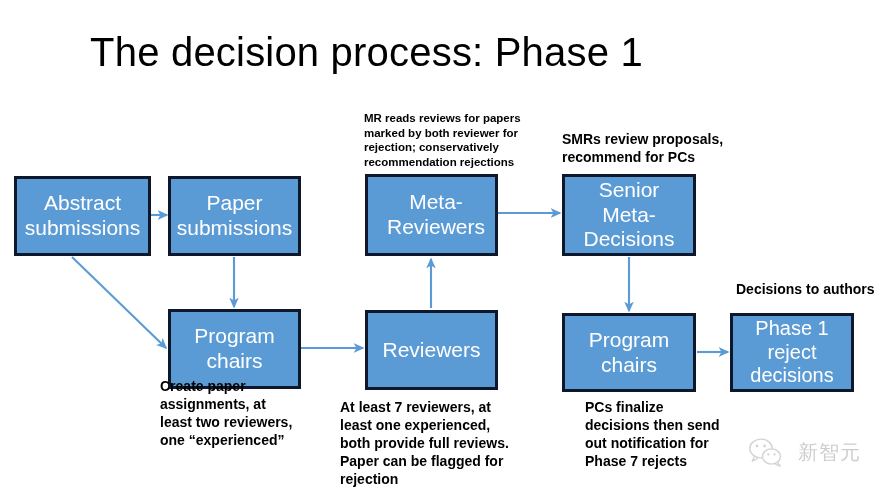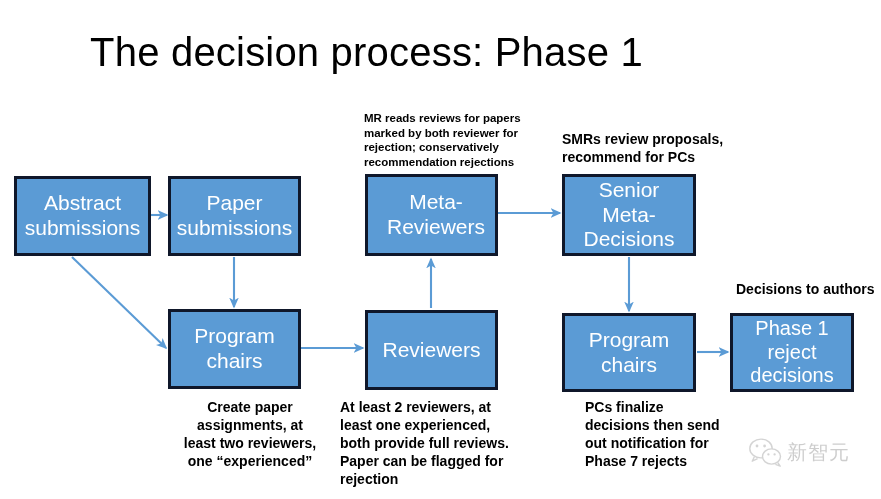--- a/index.html
+++ b/index.html
@@ -73,21 +73,21 @@
     pointer-events: none;
   }
 
   
   #watermark {
     position: absolute;
     left: 748px;
     top: 437px;
     display: flex;
     align-items: center;
-    gap: 5px;
+    gap: 16px;
     opacity: 0.42;
     text-align: center;
   }
   #watermark .wm-text {
     font-size: 20px;
     color: #8a8a8a;
     letter-spacing: 1px;
     font-family: "DejaVu Sans", sans-serif;
   }
 </style>
@@ -151,26 +151,26 @@
   <div class="note note-sm" style="left:364px; top:111px; width:165px;">MR reads reviews for papers
 marked by both reviewer for
 rejection; conservatively
 recommendation rejections</div>
 
   <div class="note note-md" style="left:562px; top:131px; width:180px;">SMRs review proposals,
 recommend for PCs</div>
 
   <div class="note note-md" style="left:736px; top:281px; width:150px;">Decisions to authors</div>
 
-  <div class="note note-md" style="left:160px; top:399px; width:180px;text-align:center;">Create paper
+  <div class="note note-md" style="left:160px; top:378px; width:180px;">Create paper
 assignments, at
 least two reviewers,
 one “experienced”</div>
 
-  <div class="note note-md" style="left:340px; top:399px; width:200px;">At least 2 reviewers, at
+  <div class="note note-md" style="left:340px; top:399px; width:200px;">At least 7 reviewers, at
 least one experienced,
 both provide full reviews.
 Paper can be flagged for
 rejection</div>
 
   <div class="note note-md" style="left:585px; top:399px; width:180px;">PCs finalize
 decisions then send
 out notification for
 Phase 7 rejects</div>
 

